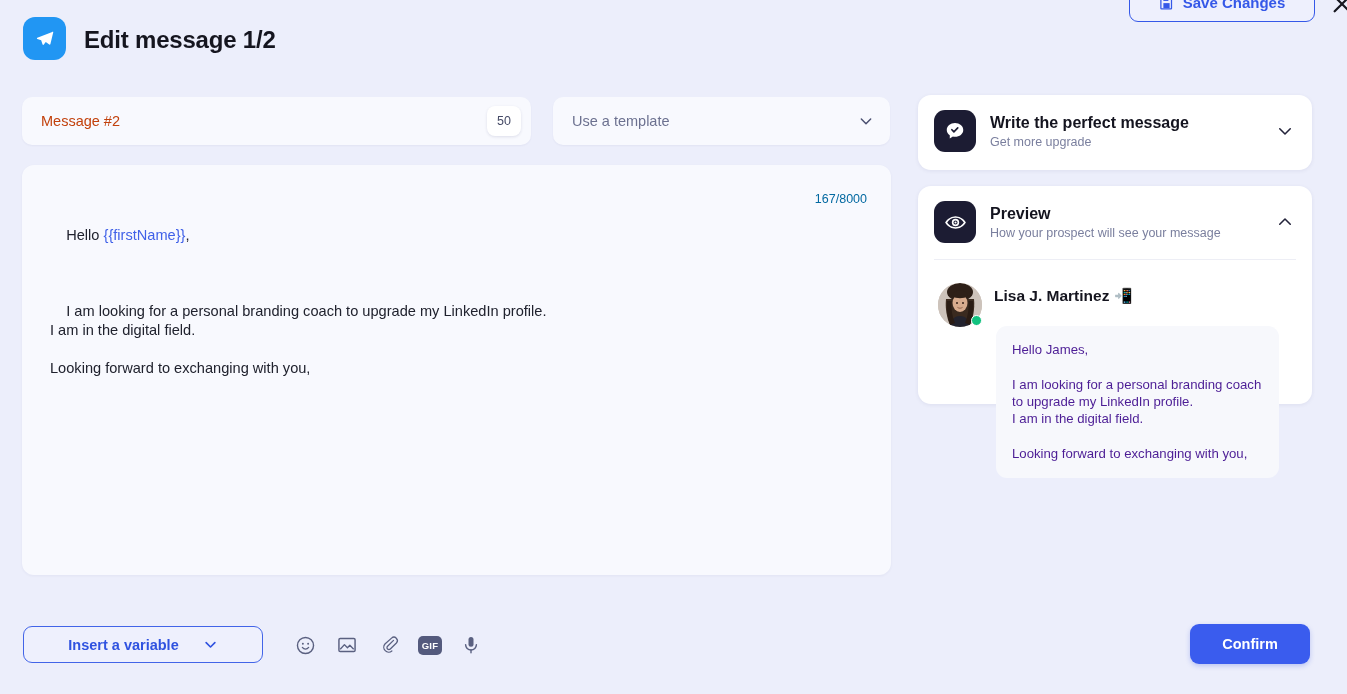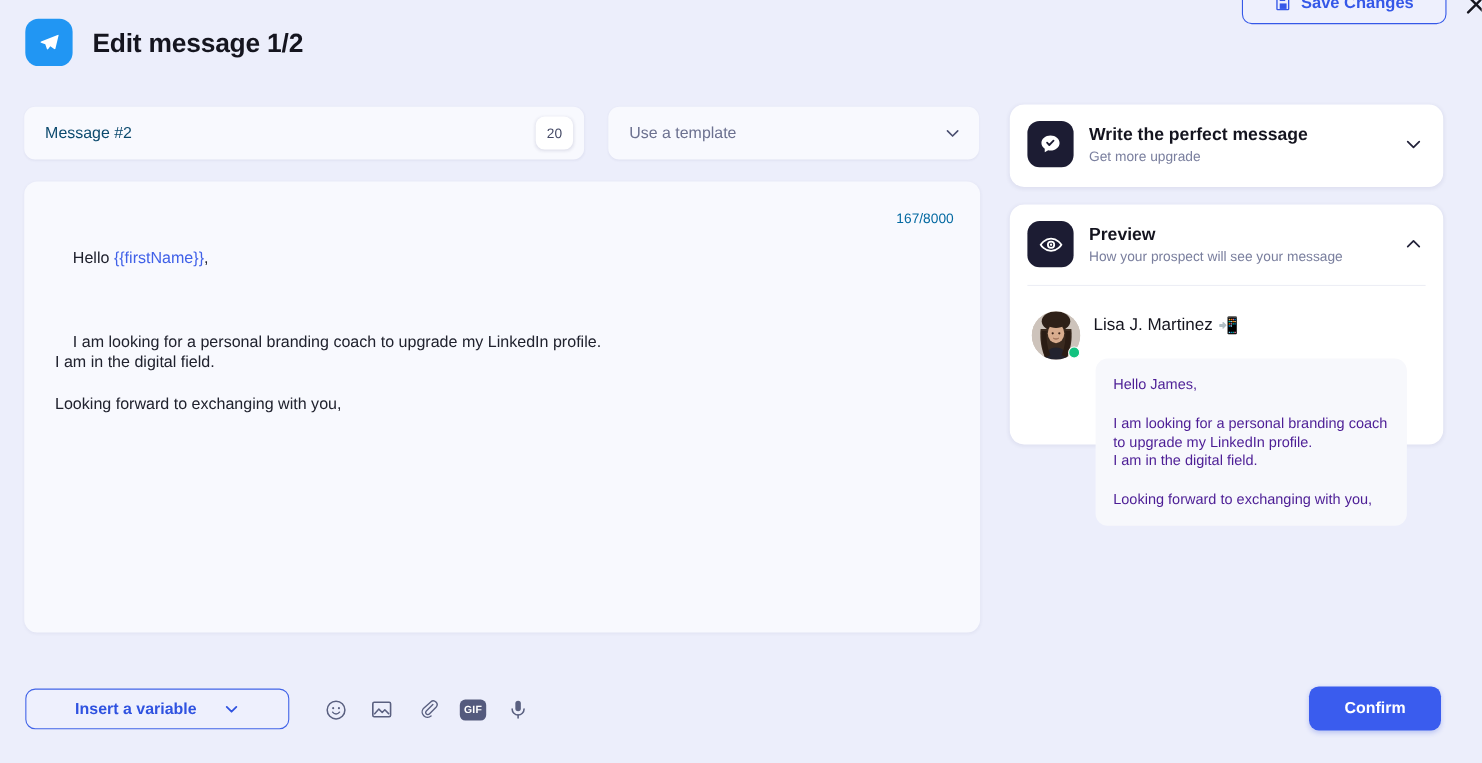--- a/index.html
+++ b/index.html
@@ -42,21 +42,21 @@
 
   
   .msg-name-field {
     position: absolute; left: 22px; top: 97px;
     width: 509px; height: 48px;
     background: #f8f9fe; border-radius: 10px;
     display: flex; align-items: center;
     padding: 0 10px 0 19px;
     box-shadow: 0 1px 2px rgba(30,35,90,.05);
   }
-  .msg-name-text { font-size: 14.5px; color: #0c4a6e; flex: 1; }
+  .msg-name-text { font-size: 14.5px; color: #c2410c; flex: 1; }
   .count-badge {
     width: 34px; height: 30px; border-radius: 8px; background: #fff;
     display: flex; align-items: center; justify-content: center;
     font-size: 12.5px; color: #454a66;
     box-shadow: 0 1px 3px rgba(30,35,90,.12);
   }
 
   .template-select {
     position: absolute; left: 553px; top: 97px;
     width: 337px; height: 48px;
@@ -155,21 +155,21 @@
     width: 44px; height: 44px; border-radius: 50%; overflow: hidden;
     background: #c8bdb4; position: relative;
   }
   .status-dot {
     position: absolute; right: 0px; bottom: 1px;
     width: 11px; height: 11px; border-radius: 50%;
     background: #12c27f; border: 1.5px solid #fff;
   }
   .prev-name {
     position: absolute; left: 76px; top: 101px;
-    font-size: 15.5px; font-weight: normal; color: #15151f;
+    font-size: 15.5px; font-weight: bold; color: #15151f;
     display: flex; align-items: center; gap: 5px;
   }
   .prev-bubble {
     position: absolute; left: 78px; top: 140px; width: 283px;
     background: #f7f8fc; border-radius: 11px;
     padding: 15px 16px 16px 16px;
     font-size: 13.2px; line-height: 17.3px; color: #4c1d95;
     white-space: pre-wrap;
   }
 </style>
@@ -193,21 +193,21 @@
 </div>
 
 <div class="close-btn">
   <svg width="22" height="22" viewBox="0 0 24 24">
     <path d="M4 4 L20 20 M20 4 L4 20" stroke="#16161f" stroke-width="2.4" stroke-linecap="round"></path>
   </svg>
 </div>
 
 <div class="msg-name-field">
   <span class="msg-name-text">Message #2</span>
-  <span class="count-badge">20</span>
+  <span class="count-badge">50</span>
 </div>
 
 <div class="template-select">
   <span class="template-placeholder">Use a template</span>
   <svg width="16" height="16" viewBox="0 0 24 24">
     <path d="M5 9l7 7 7-7" fill="none" stroke="#4a4f70" stroke-width="2.2" stroke-linecap="round" stroke-linejoin="round"></path>
   </svg>
 </div>
 
 <div class="editor-card">

